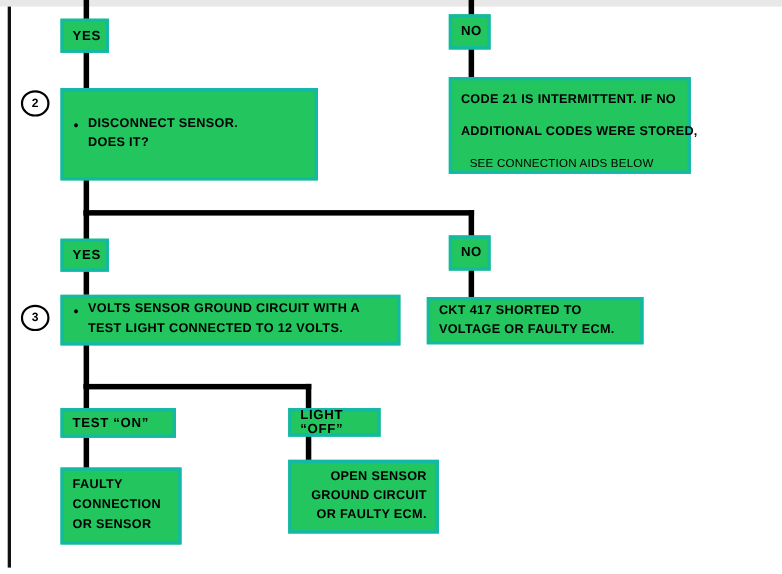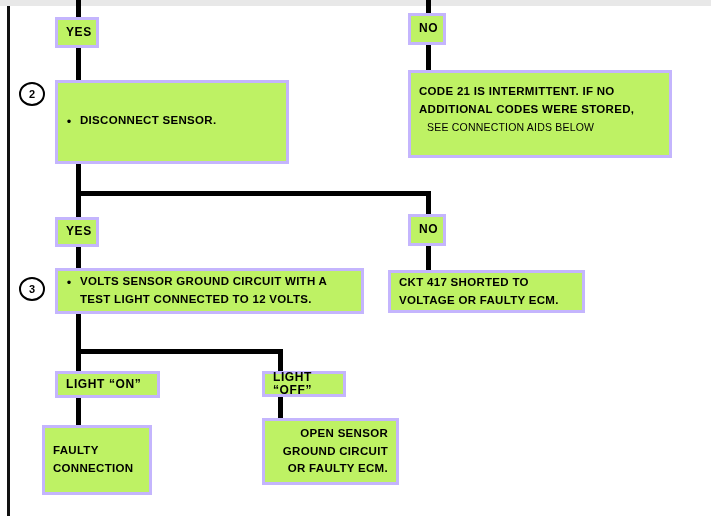--- a/index.html
+++ b/index.html
@@ -28,22 +28,22 @@
     left: 7px;
     top: 6px;
     width: 3px;
     height: 510px;
     background: #111111;
   }
   
   .box {
     position: absolute;
     box-sizing: border-box;
-    border: 3px solid #c4b5fd;
-    background: #bef264;
+    border: 3px solid #14b8a6;
+    background: #22c55e;
     display: flex;
     flex-direction: column;
     justify-content: center;
   }
   .label-box {
     align-items: flex-start;
   }
   .label-box .txt {
     font-weight: bold;
     font-size: 12px;
@@ -163,25 +163,26 @@
     <span class="txt">NO</span>
   </div>
 
   <div class="step-circle" style="left:19px; top:82px;">2</div>
 
   <div class="box content-box bulleted" style="left:55px; top:80px; width:234px; height:84px;">
     <div class="bullet-wrap">
       <div class="bullet">•</div>
       <div class="bullet-lines">
         <div class="line">DISCONNECT SENSOR.</div>
+        <div class="line">DOES IT?</div>
       </div>
     </div>
   </div>
 
-  <div class="box content-box" style="left:408px; top:70px; width:264px; height:88px; justify-content:flex-start; padding-top:10px;">
+  <div class="box content-box" style="left:408px; top:70px; width:220px; height:88px; justify-content:flex-start; padding-top:10px;gap:11px;">
     <div class="line">CODE 21 IS INTERMITTENT.  IF NO</div>
     <div class="line">ADDITIONAL CODES WERE STORED,</div>
     <div class="line sub">SEE CONNECTION AIDS BELOW</div>
   </div>
 
   <div class="box label-box" style="left:55px; top:217px; width:44px; height:30px;">
     <span class="txt">YES</span>
   </div>
 
   <div class="box label-box" style="left:408px; top:214px; width:38px; height:32px;">
@@ -199,30 +200,31 @@
       </div>
     </div>
   </div>
 
   <div class="box content-box" style="left:388px; top:270px; width:197px; height:43px;">
     <div class="line">CKT 417 SHORTED TO</div>
     <div class="line">VOLTAGE OR FAULTY ECM.</div>
   </div>
 
   <div class="box label-box" style="left:55px; top:371px; width:105px; height:27px;">
-    <span class="txt">LIGHT “ON”</span>
+    <span class="txt">TEST “ON”</span>
   </div>
 
   <div class="box label-box" style="left:262px; top:371px; width:84px; height:26px;">
     <span class="txt">LIGHT “OFF”</span>
   </div>
 
-  <div class="box content-box" style="left:42px; top:425px; width:110px; height:70px;">
+  <div class="box content-box" style="left:55px; top:425px; width:110px; height:70px;">
     <div class="line">FAULTY</div>
     <div class="line">CONNECTION</div>
+    <div class="line">OR SENSOR</div>
   </div>
 
   <div class="box content-box" style="left:262px; top:418px; width:137px; height:67px;text-align:right;">
     <div class="line">OPEN SENSOR</div>
     <div class="line">GROUND CIRCUIT</div>
     <div class="line">OR FAULTY ECM.</div>
   </div>
 
 </div>
 

